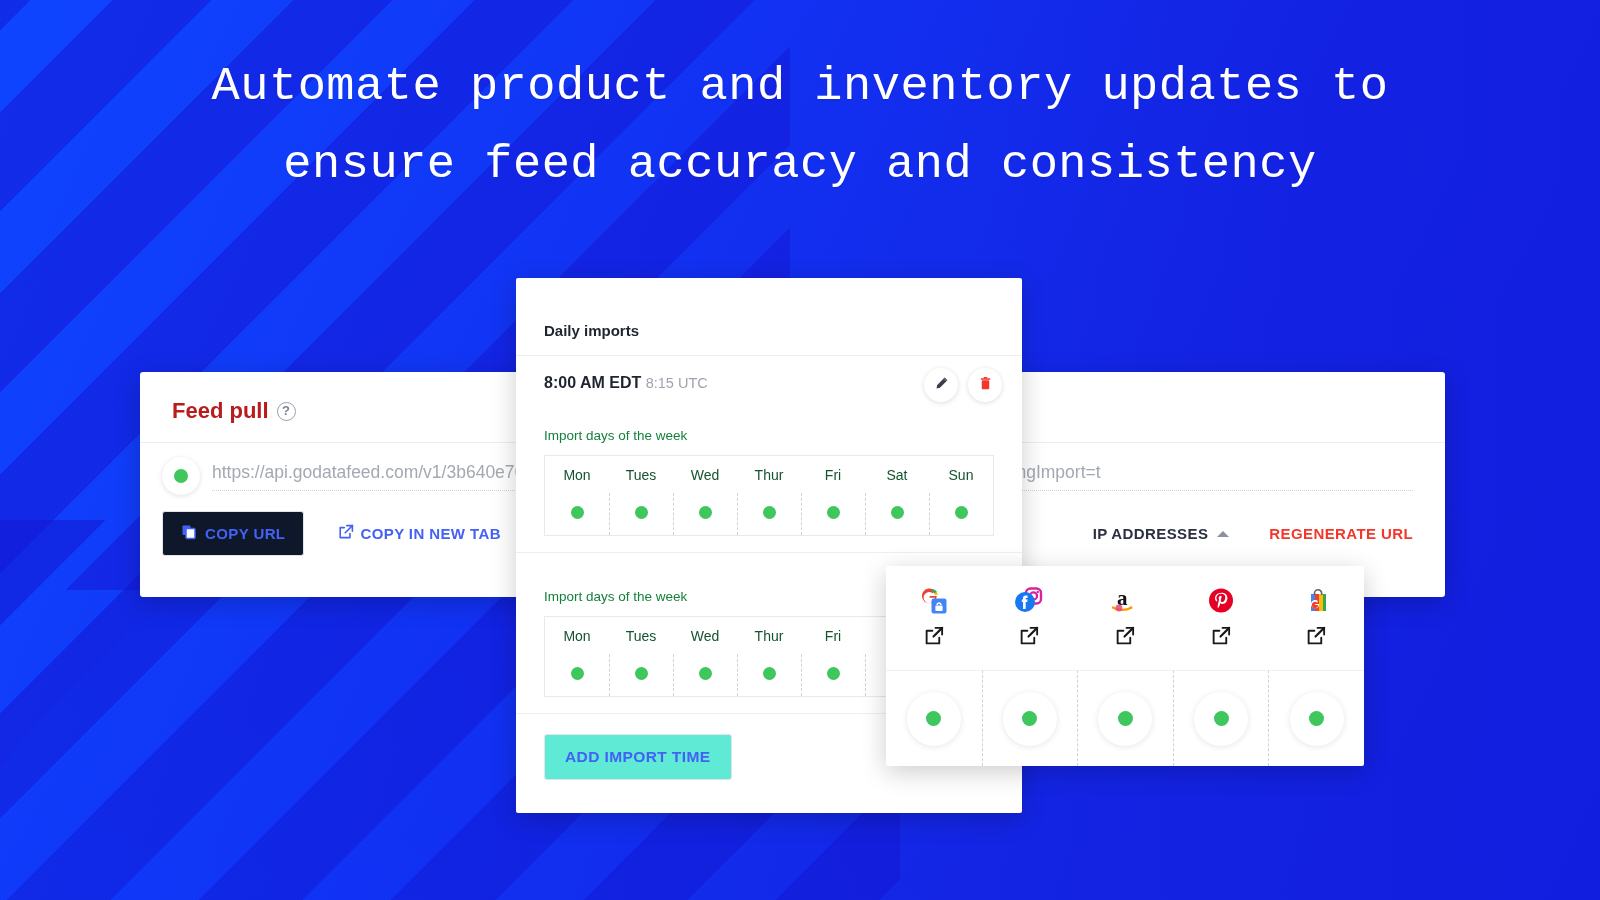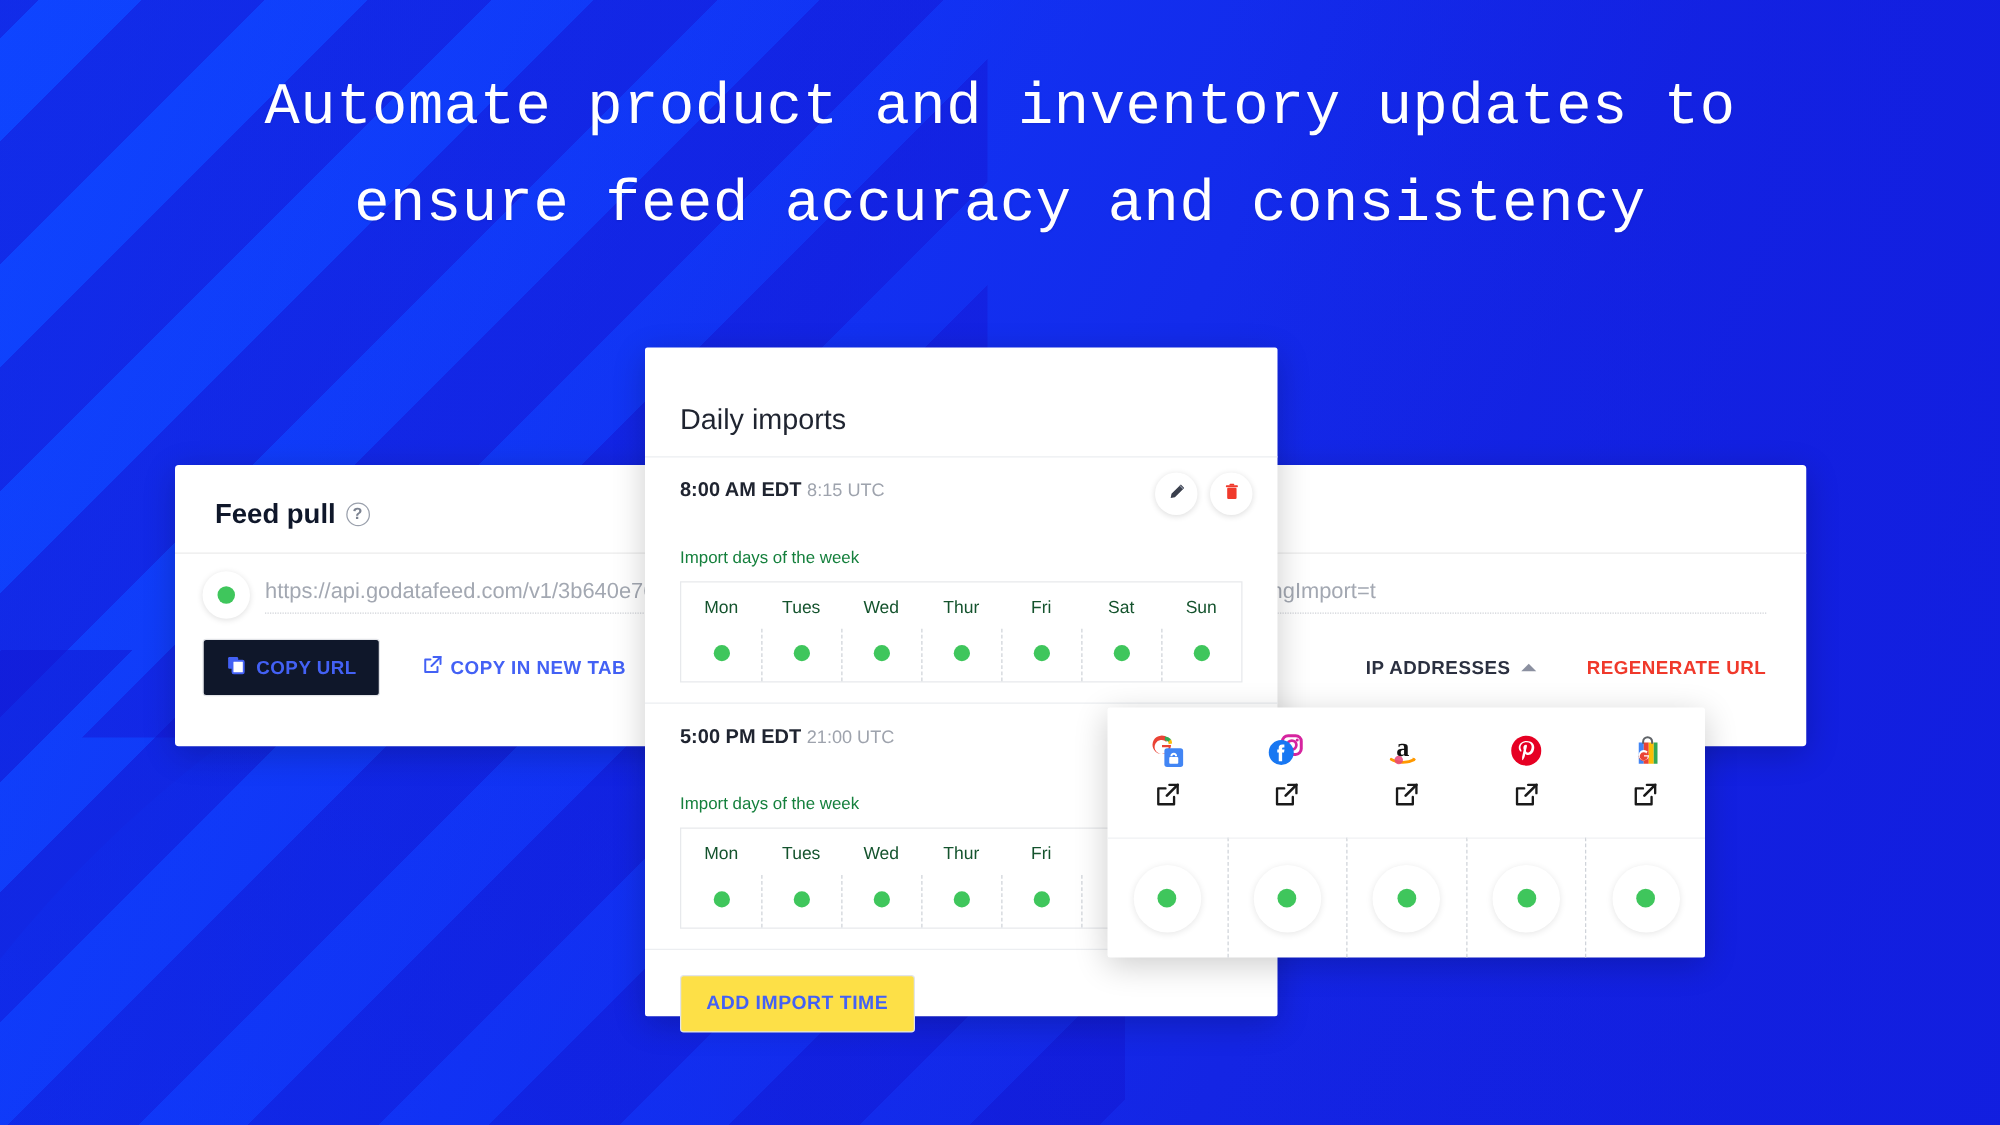--- a/index.html
+++ b/index.html
@@ -91,21 +91,21 @@
   #feed-pull-card {
     left: 140px; top: 372px;
     width: 1305px; height: 225px;
     border-radius: 3px;
   }
   .fp-title-row {
     display: flex; align-items: center; gap: 8px;
     padding: 26px 32px 0 32px;
   }
   .fp-title {
-    font-size: 22px; font-weight: bold; color: #0f172a;
+    font-size: 22px; font-weight: bold; color: #b91c1c;
   }
   .help-icon {
     width: 19px; height: 19px;
     border: 1.6px solid #9aa0ac;
     border-radius: 50%;
     color: #7b8290;
     font-size: 13px; line-height: 16px;
     text-align: center; font-weight: bold;
     display: inline-block;
   }
@@ -181,21 +181,21 @@
   }
 
   
   #daily-imports-card {
     left: 516px; top: 278px;
     width: 506px; height: 535px;
     border-radius: 2px;
   }
   .di-title {
     padding: 44px 4px 0 28px;
-    font-size: 23px; font-weight: normal; color: #1f2430;
+    font-size: 15px; font-weight: bold; color: #1f2430;
   }
   .di-hr { height: 1px; background: #eceef1; margin-top: 16px; }
   .slot { padding: 0 28px; position: relative; }
   .slot-time {
     padding-top: 18px;
     font-size: 16px;
     color: #1f2430;
   }
   .slot-time b { font-weight: bold; }
   .slot-time span.utc { color: #9ea3ad; font-weight: normal; font-size: 14.5px; }
@@ -229,21 +229,21 @@
     padding: 11px 0 10px 0;
   }
   .daycell {
     padding: 13px 0 16px 0;
     display: flex; align-items: center; justify-content: center;
   }
   .daycell .dot-green { width: 13px; height: 13px; }
   .slot-hr { height: 1px; background: #eceef1; margin: 16px 0 0 0; }
   .di-footer { padding: 20px 0 0 28px; }
   .btn-add {
-    background: #fde047;
+    background: #5eead4;
     border: 1px solid #e2e4e8;
     border-radius: 3px;
     padding: 13px 20px;
     color: #4361f5;
     font-weight: bold;
     font-size: 15.5px;
     letter-spacing: 0.4px;
   }
 
   
@@ -420,24 +420,20 @@
           <div class="daycell">
               <span class="dot-green"></span>
             </div>
         </div>
       </div>
     </div>
 
     <div class="slot-hr"></div>
 
     <div class="slot">
-      <div class="slot-time">
-        <b>5:00 PM EDT</b>
-        <span class="utc">21:00 UTC</span>
-      </div>
 
       <div class="slot-sub">Import days of the week</div>
 
       <div class="daygrid">
         <div class="daycol">
           <div class="dayhead">Mon</div>
           <div class="daycell">
               <span class="dot-green"></span>
             </div>
         </div>

